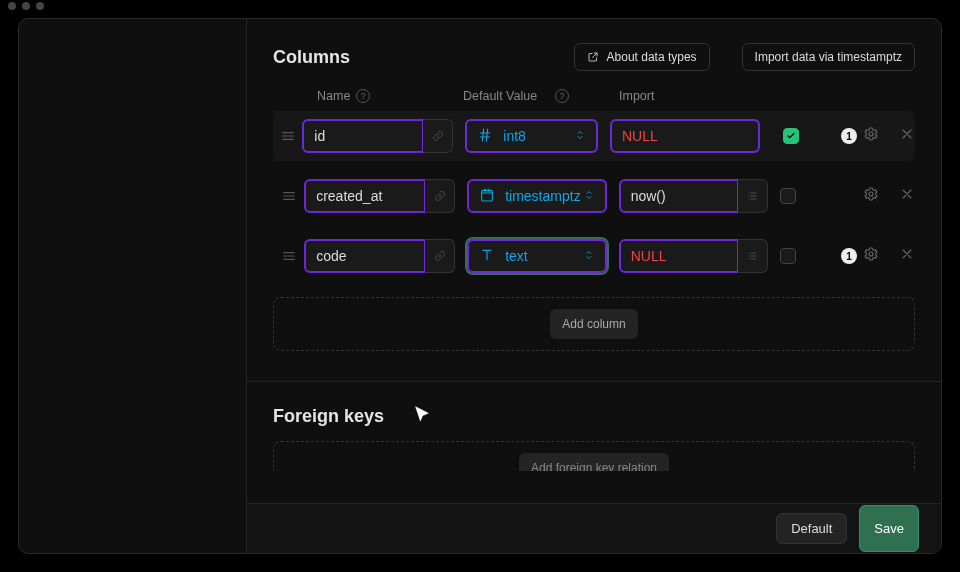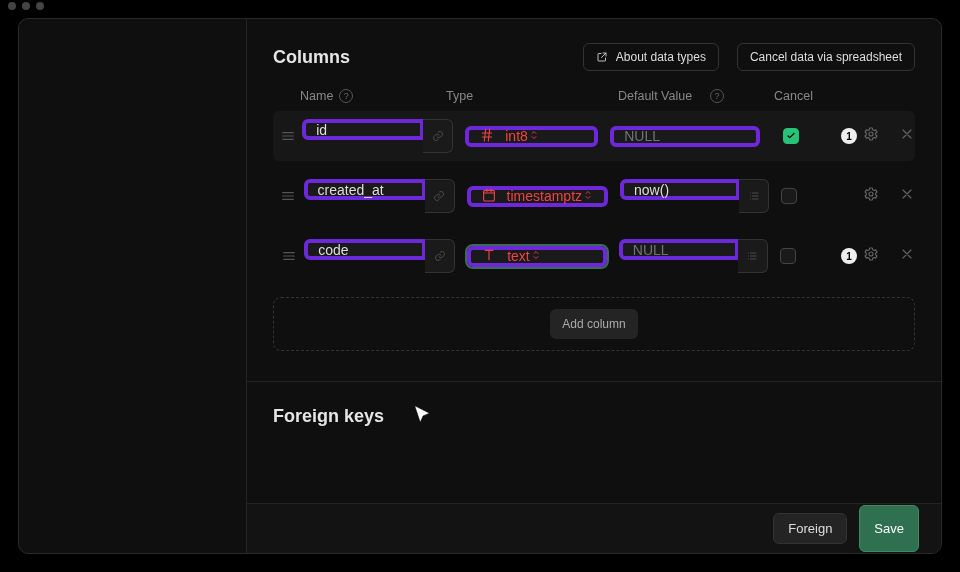--- a/index.html
+++ b/index.html
@@ -6,40 +6,40 @@
   html,body{width:960px;height:572px;background:#000;overflow:hidden;color:#e5e5e5}
   .mac-window{position:relative;width:100%;height:100%}
   .traffic-lights{position:absolute;top:2px;left:8px;display:flex;gap:6px}
   .traffic-lights span{width:8px;height:8px;border-radius:50%;background:#444}
   .modal{position:absolute;inset:18px;border:1px solid #2a2a2a;border-radius:10px;background:#0f0f0f;overflow:hidden;display:flex}
   .modal-left{width:228px;height:100%;border-right:1px solid #252525}
   .modal-right{flex:1;display:flex;flex-direction:column;overflow:hidden}
   .scroll-area{flex:1;overflow:hidden;padding:0 26px}
   .section-head{display:flex;align-items:center;justify-content:space-between;padding:24px 0 14px}
   .section-title{font-size:18px;font-weight:700;color:#e5e5e5}
-  .head-btns{display:flex;gap:18px}
+  .head-btns{display:flex;gap:32px}
   .btn-sm{height:28px;padding:0 12px;border:1px solid #333;border-radius:6px;background:transparent;color:#ddd;font-size:12px;display:flex;align-items:center;gap:8px;cursor:pointer}
   .col-header{display:flex;align-items:center;padding:4px 0 8px;font-size:12.5px;color:#888}
-  .col-header .h-name{width:146px;margin-left:27px;display:flex;align-items:center;gap:6px}
+  .col-header .h-name{width:146px;margin-left:44px;display:flex;align-items:center;gap:6px}
   .col-header .h-type{width:172px}
   .col-header .h-def{width:156px;display:flex;align-items:center;gap:18px}
   .col-header .h-prim{width:70px}
   .rows{display:flex;flex-direction:column;gap:10px}
   .row{display:flex;align-items:center;height:50px;border-radius:6px}
   .row.first{background:#171717}
   .drag{width:34px;display:flex;justify-content:center;color:#555;cursor:grab}
-  .field,.type-field,.def-field{height:21px;border:4px solid #6d28d9;background:#1a1a1a;border-radius:6px;display:flex;align-items:center}
+  .field,.type-field,.def-field{height:34px;border:2px solid #6d28d9;background:#1a1a1a;border-radius:6px;display:flex;align-items:center}
   .field{width:122px;padding:0 10px;color:#ddd;font-size:14px}
   .link-toggle{width:30px;height:34px;margin-left:-1px;border:1px solid #333;border-left:none;border-radius:0 6px 6px 0;background:#1a1a1a;display:flex;align-items:center;justify-content:center;color:#555;cursor:pointer}
   .field{border-radius:6px 0 0 6px}
   .name-wrap{display:flex;margin-right:12px}
-  .type-field{width:150px;padding:0 10px;color:#ef4444;font-size:14px;justify-content:flex-start;margin-right:12px;position:relative}
+  .type-field{width:150px;padding:0 10px;color:#0ea5e9;font-size:14px;justify-content:space-between;margin-right:12px;position:relative}
   .type-field.focused{outline:2px solid #3a6a5a;outline-offset:0}
   .type-left{display:flex;align-items:center;gap:10px}
-  .def-field{width:120px;padding:0 10px;color:#737373;font-size:14px;border-radius:6px 0 0 6px}
+  .def-field{width:120px;padding:0 10px;color:#ef4444;font-size:14px;border-radius:6px 0 0 6px}
   .def-field.has-val{color:#ddd}
   .def-opts{width:30px;height:34px;margin-left:-1px;border:1px solid #333;border-left:none;border-radius:0 6px 6px 0;background:#1a1a1a;display:flex;align-items:center;justify-content:center;color:#555;cursor:pointer}
   .def-spacer{width:150px;margin-right:12px}
   .def-wrap{display:flex;margin-right:0}
   .chk{width:16px;height:16px;border:1px solid #444;border-radius:4px;background:#1a1a1a;cursor:pointer}
   .chk.check{background:#25c277;border-color:#25c277;display:flex;align-items:center;justify-content:center;color:#000}
   .chk-wrap{width:44px;display:flex;justify-content:center}
   .act{display:flex;align-items:center;gap:6px}
   .badge{width:16px;height:16px;border-radius:50%;background:#eee;color:#000;font-size:10px;font-weight:600;display:flex;align-items:center;justify-content:center}
   .gear{color:#666;cursor:pointer}
@@ -81,36 +81,35 @@
           <div class="head-btns">
             <button class="btn-sm">
               <svg class="ic ic-sm" viewBox="0 0 24 24">
                   <path d="M14 4h6v6"></path>
                   <path d="M20 4l-9 9"></path>
                   <path d="M19 14v5a1 1 0 0 1-1 1H5a1 1 0 0 1-1-1V6a1 1 0 0 1 1-1h5"></path>
                 </svg>
               <span>About data types</span>
             </button>
             <button class="btn-sm">
-              <span>Cancel data via spreadsheet</span>
+              <span>Import data via timestamptz</span>
             </button>
           </div>
         </div>
 
         <div class="col-header">
           <div class="h-name">
             <span>Name</span>
             <span class="help">?</span>
           </div>
-          <div class="h-type"><span>Type</span></div>
           <div class="h-def">
             <span>Default Value</span>
             <span class="help">?</span>
           </div>
-          <div class="h-prim"><span>Cancel</span></div>
+          <div class="h-prim"><span>Import</span></div>
         </div>
 
         <div class="rows" id="rows">
             <div class="row first">
     <div class="drag">
                 <svg class="ic" viewBox="0 0 24 24">
                   <path d="M4 7h16M4 12h16M4 17h16"></path>
                 </svg>
               </div>
     <div class="name-wrap">
@@ -261,25 +260,28 @@
 
         <div class="add-zone">
           <button class="add-btn">Add column</button>
         </div>
 
         <div class="divider-full"></div>
 
         <div class="fk-head">
           <div class="section-title">Foreign keys</div>
         </div>
+        <div class="fk-zone">
+          <button class="fk-btn">Add foreign key relation</button>
+        </div>
 
       </div>
 
       <div class="footer">
-        <button class="btn-cancel">Foreign</button>
+        <button class="btn-cancel">Default</button>
         <button class="btn-save">Save</button>
       </div>
     </div>
   </div>
 
   <svg class="cursor" width="22" height="22" viewBox="0 0 24 24">
       <path d="M3 2l6 18 3-7 7-3z" fill="#fff" stroke="#000" stroke-width="0.5"></path>
     </svg>
 </div>
 

